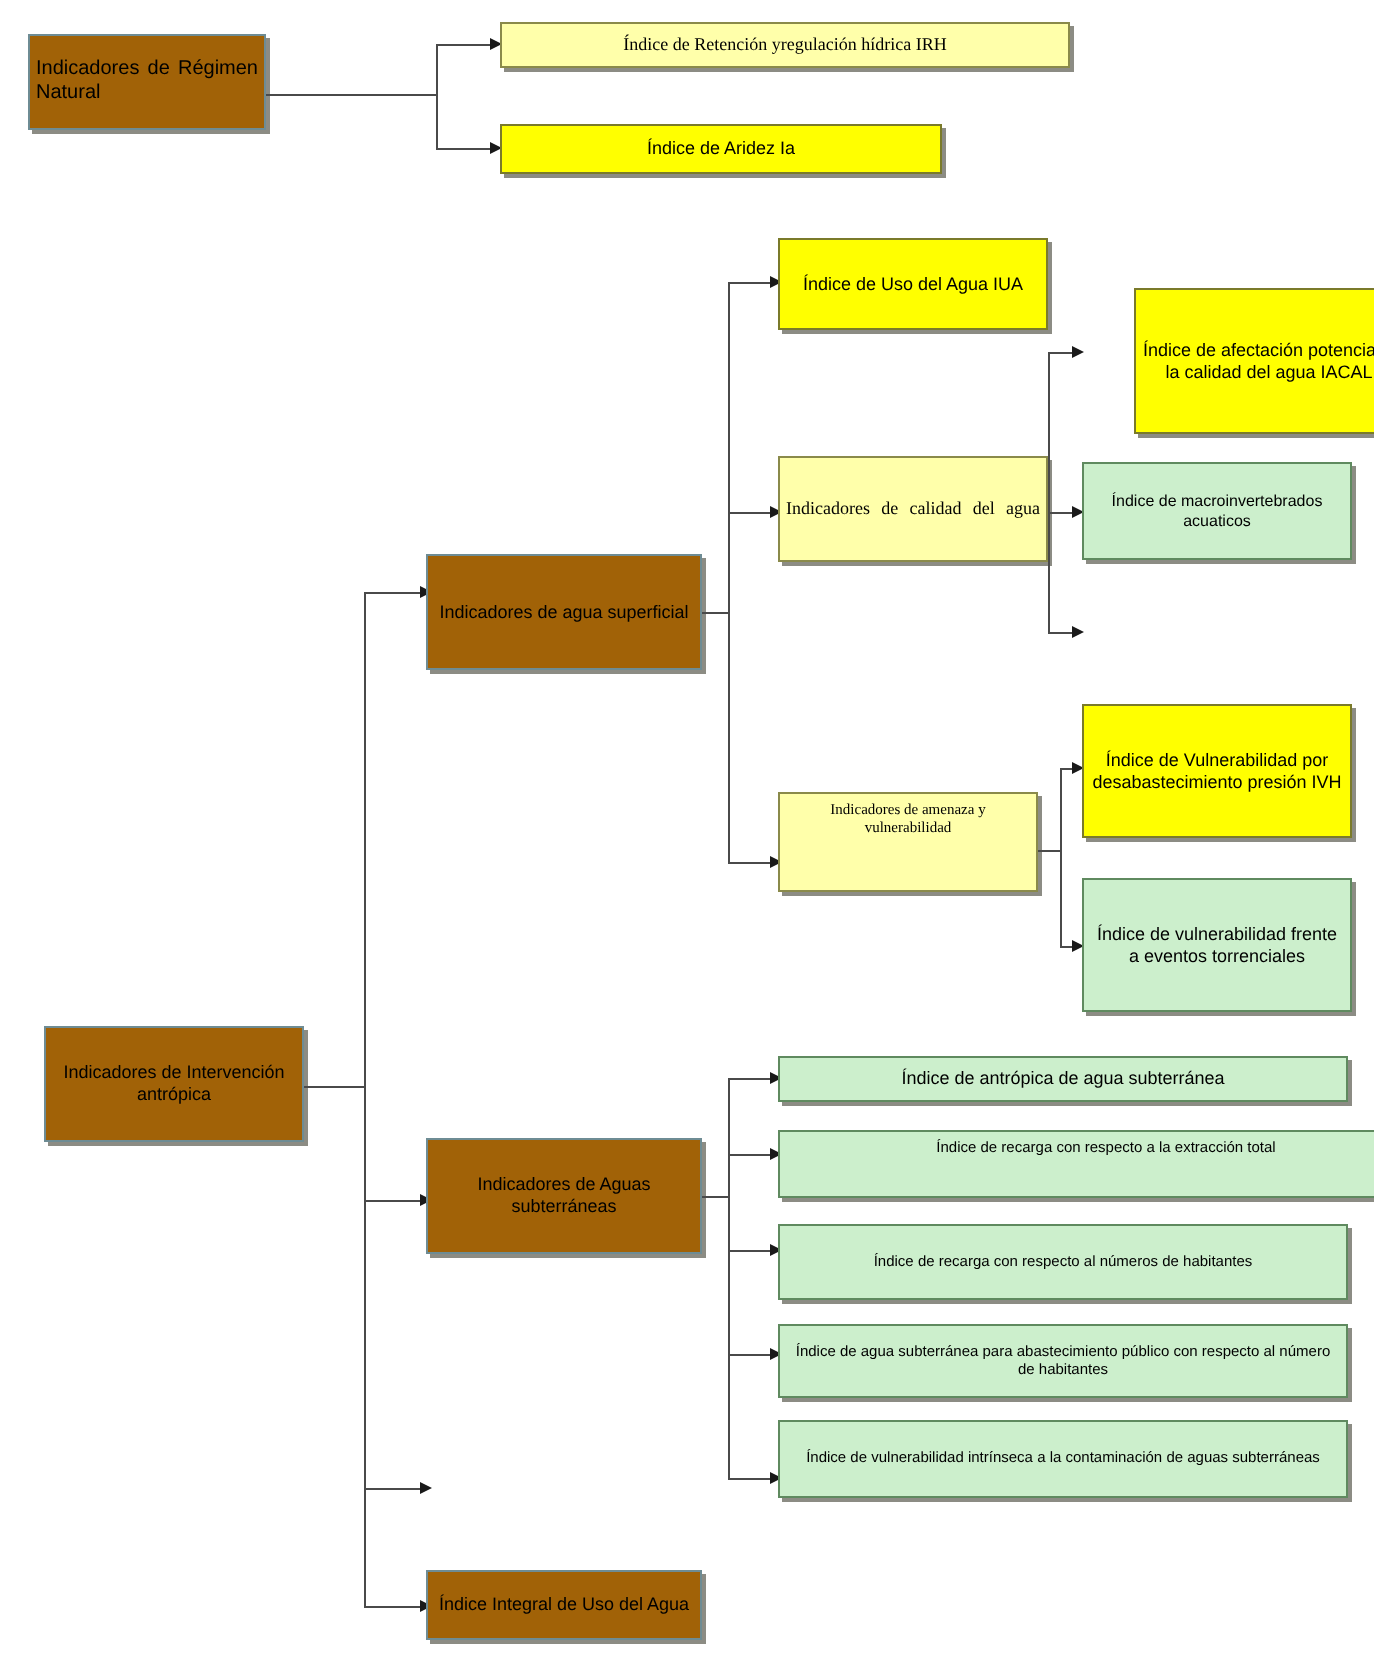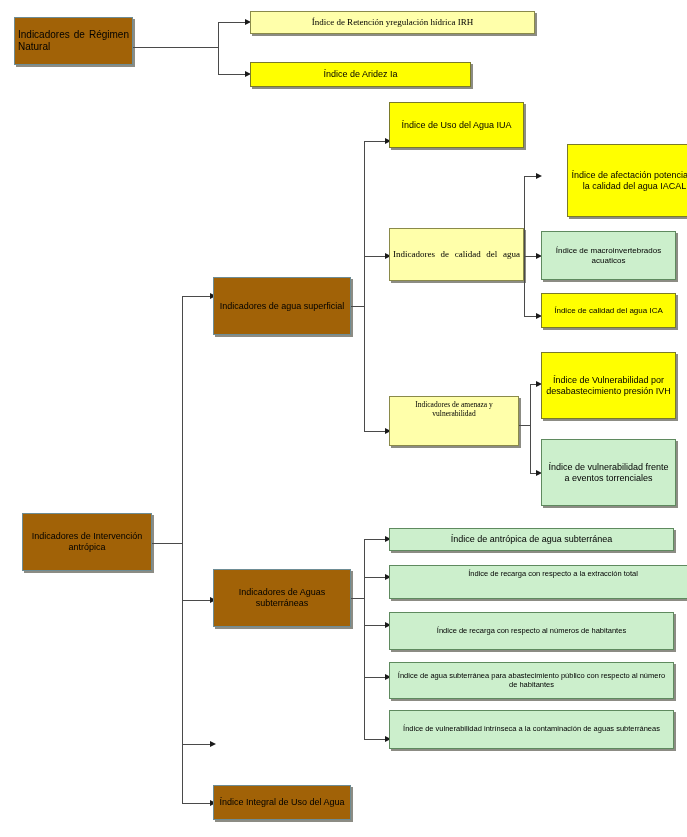--- a/index.html
+++ b/index.html
@@ -76,21 +76,21 @@
 
   <div class="ln lnh" style="left:364px;top:141px;width:22px;"></div>
   <div class="arw" style="left:385px;top:137.5px;"></div>
 
   <div class="ln lnh" style="left:364px;top:256px;width:22px;"></div>
   <div class="arw" style="left:385px;top:252.5px;"></div>
 
   <div class="ln lnh" style="left:364px;top:431px;width:22px;"></div>
   <div class="arw" style="left:385px;top:427.5px;"></div>
 
-  <div class="node c-yellow f9" style="left:389px;top:102px;width:135px;height:46px;">
+  <div class="node c-yellow f9" style="left:389px;top:119px;width:135px;height:46px;">
     <span>Índice de Uso del Agua IUA</span>
   </div>
 
   <div class="node c-lyellow f9 just" style="left:389px;top:228px;width:135px;height:53px;">
     <span>Indicadores        de calidad del agua</span>
   </div>
 
   <div class="ln lnh" style="left:524px;top:256px;width:11px;"></div>
   <div class="ln lnv" style="left:524px;top:176px;height:140px;"></div>
   <div class="ln lnh" style="left:524px;top:176px;width:13px;"></div>
@@ -98,23 +98,20 @@
   <div class="ln lnh" style="left:524px;top:256px;width:13px;"></div>
   <div class="arw" style="left:536px;top:252.5px;"></div>
   <div class="ln lnh" style="left:524px;top:316px;width:13px;"></div>
   <div class="arw" style="left:536px;top:312.5px;"></div>
 
   <div class="node c-yellow f9" style="left:567px;top:144px;width:135px;height:73px;">
     <span>Índice de afectación potencial a la calidad del agua IACAL</span>
   </div>
   <div class="node c-green f8" style="left:541px;top:231px;width:135px;height:49px;">
     <span>Índice de macroinvertebrados acuaticos</span>
-  </div>
-  <div class="node c-yellow f8" style="left:541px;top:293px;width:135px;height:35px;">
-    <span>Índice de calidad del agua ICA</span>
   </div>
 
   <div class="node c-lyellow f75" style="left:389px;top:396px;width:130px;height:50px;
               align-items:flex-start;padding-top:4px;">
     <span>Indicadores de amenaza y vulnerabilidad</span>
   </div>
 
   <div class="ln lnh" style="left:519px;top:425px;width:11px;"></div>
   <div class="ln lnv" style="left:530px;top:384px;height:89px;"></div>
   <div class="ln lnh" style="left:530px;top:384px;width:7px;"></div>

